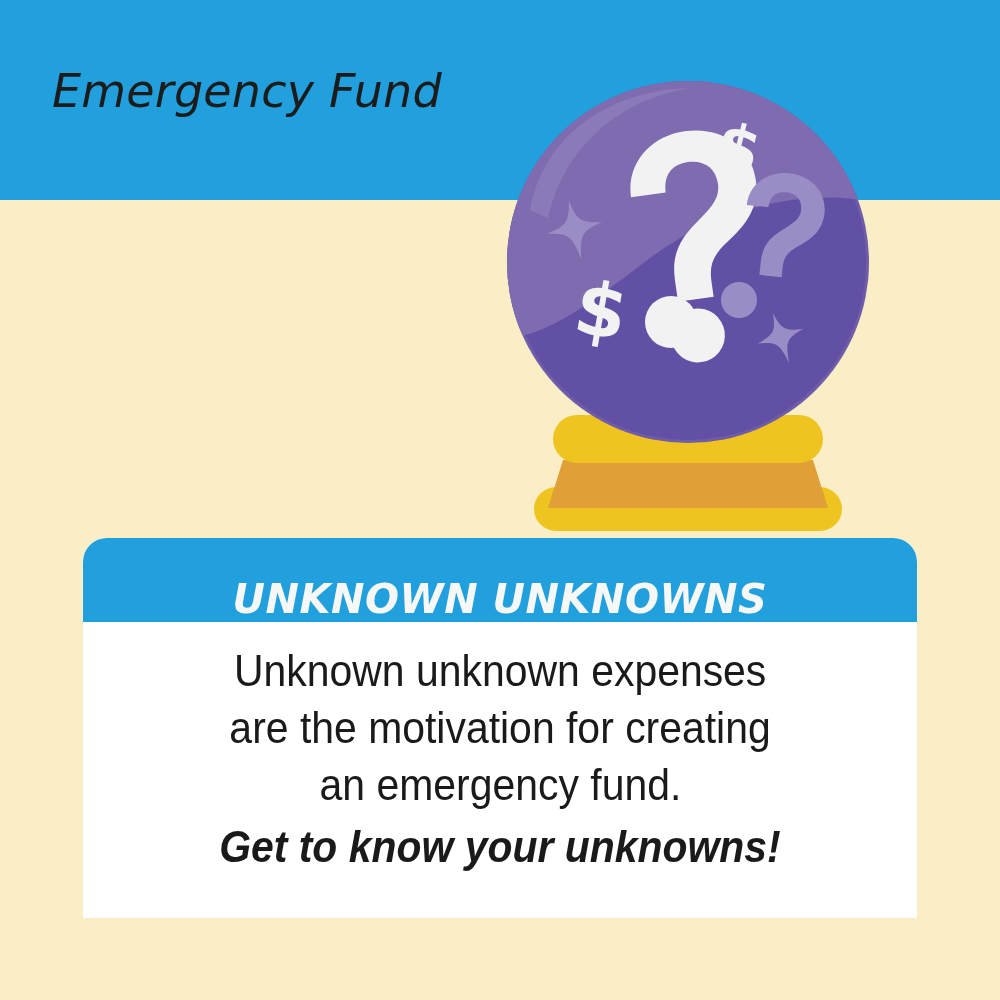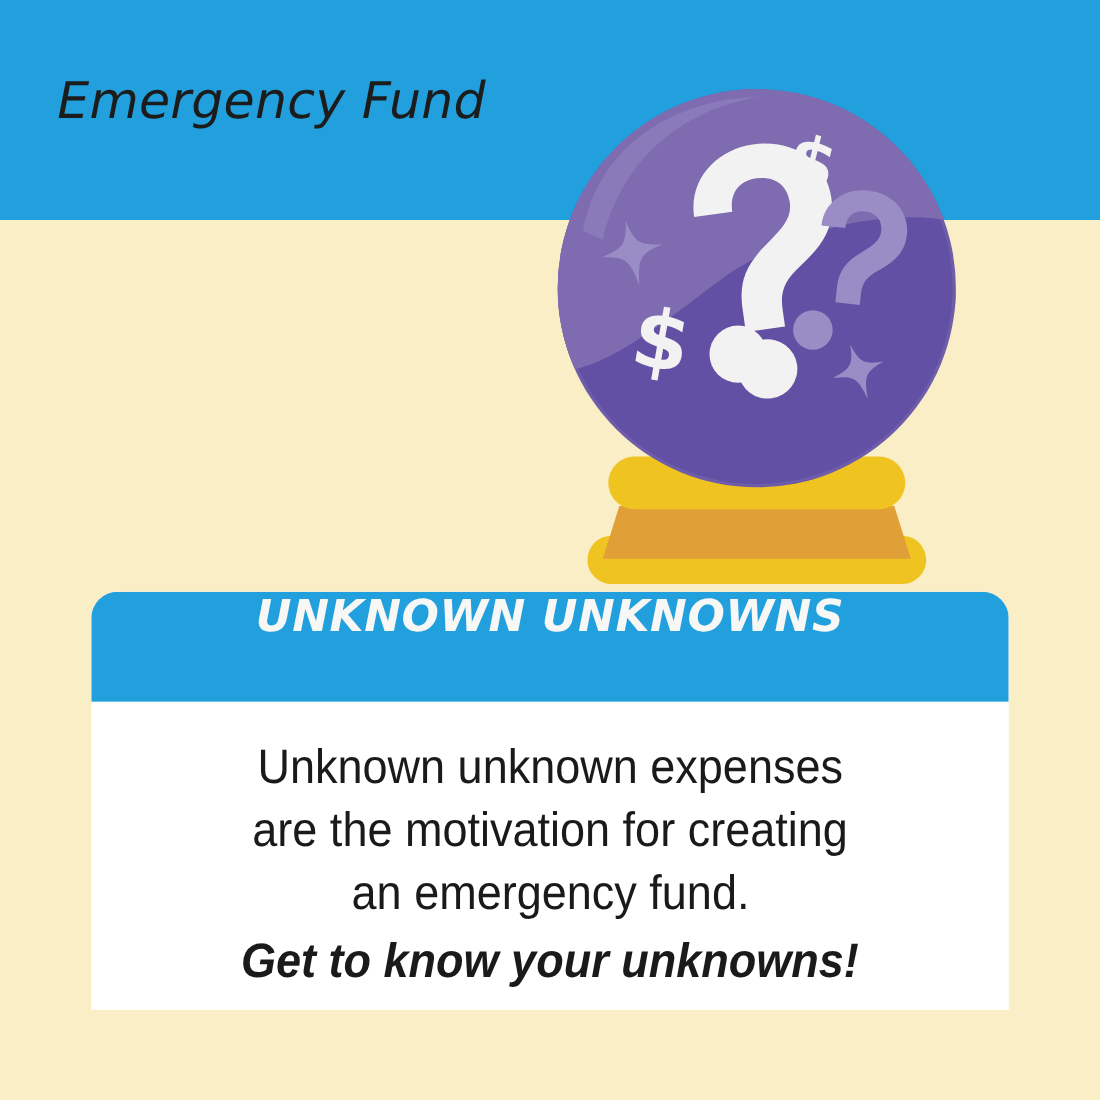--- a/index.html
+++ b/index.html
@@ -69,43 +69,43 @@
   .card {
     position:absolute;
     left:83px; top:538px;
     width:834px; height:380px;
     z-index:8;
     border-radius:24px 24px 0 0;
     overflow:hidden;
     background:#ffffff;
   }
   .card-header {
-    height:100px;
+    height:84px;
     background:#21a0dd;
     display:flex;
-    align-items:flex-start;
+    align-items:flex-end;
     justify-content:center;
   }
   .card-header-text {
     font-family:"DejaVu Sans", sans-serif;
     font-style:italic;
     font-weight:700;
     font-size:40px;
     color:#f7f7f5;
     letter-spacing:0.5px;
     white-space:nowrap;
   }
   .card-body {
     background:#ffffff;
     height:296px;
     display:flex;
     flex-direction:column;
     align-items:center;
     justify-content:flex-start;
-    padding-top:31px;
+    padding-top:20px;
   }
   .body-line {
     font-family:"Liberation Sans Narrow","Liberation Sans", sans-serif;
     font-size:44px;
     line-height:1.30;
     color:#1a1a1a;
     text-align:center;
     white-space:nowrap;
     transform:scaleX(0.93);
   }

